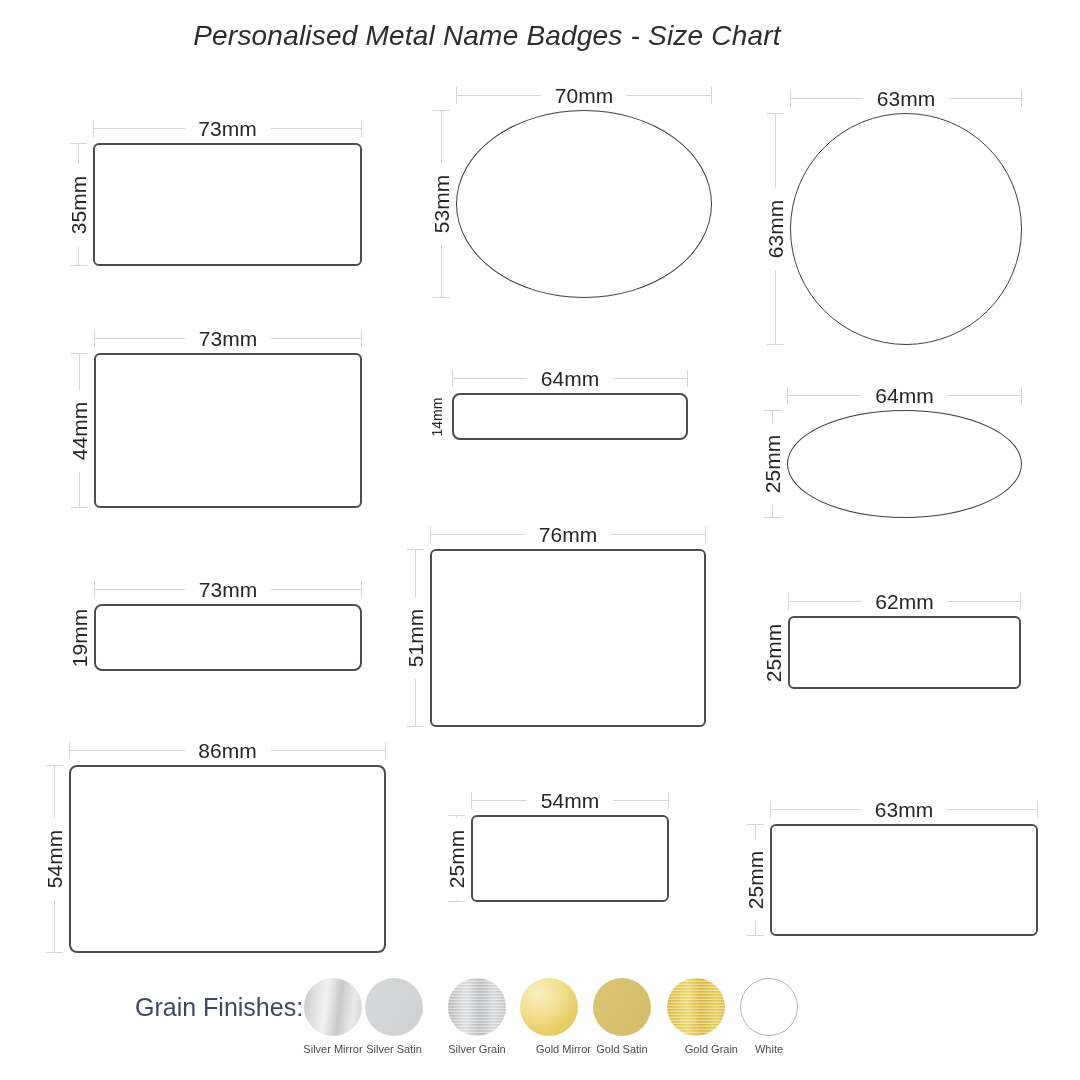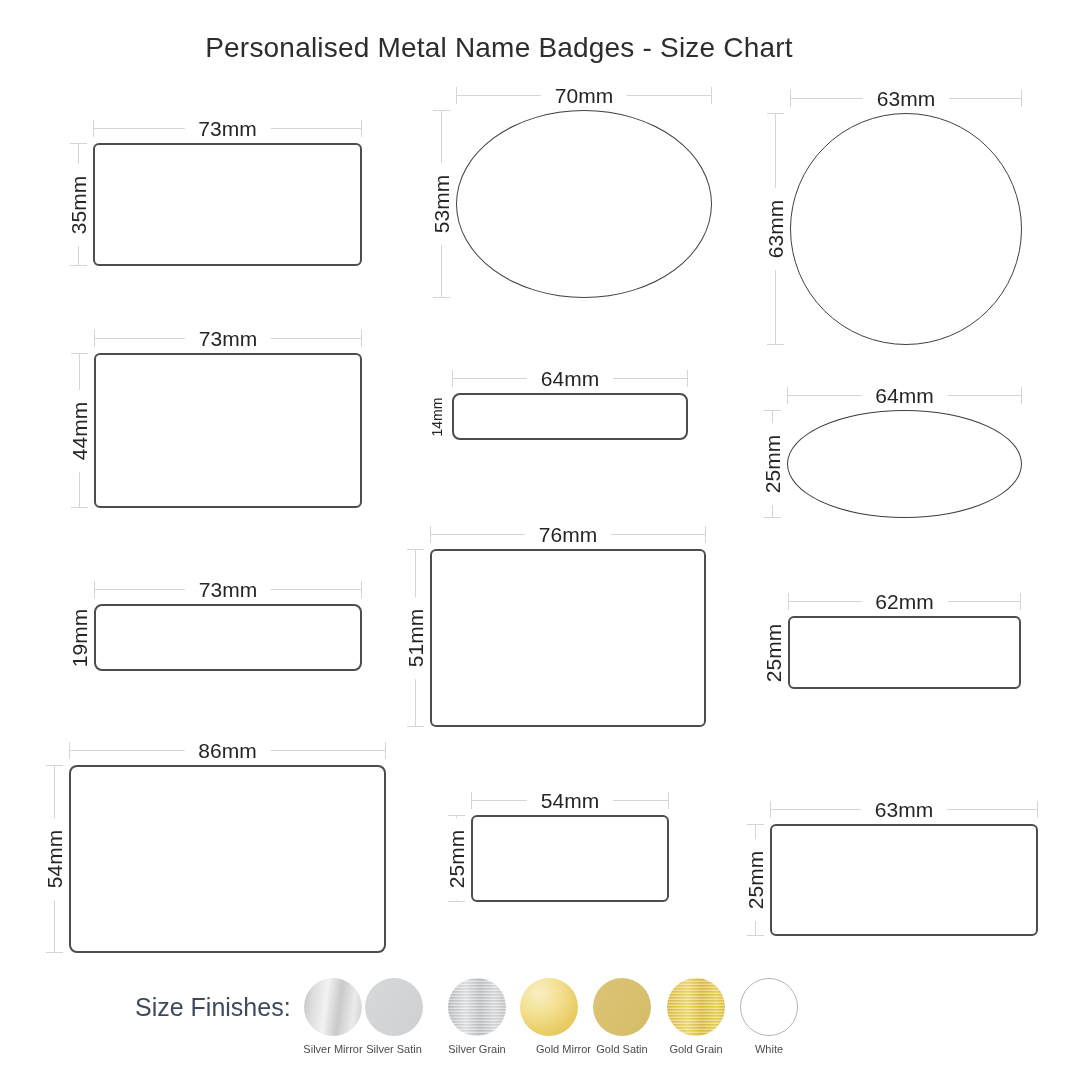--- a/index.html
+++ b/index.html
@@ -2,21 +2,21 @@
 <html><head>
 <meta charset="utf-8">
 <style>
   html,body{margin:0;padding:0;background:#ffffff;}
   #canvas{
     position:relative;width:1080px;height:1080px;background:#ffffff;
     font-family:"Liberation Sans","DejaVu Sans",sans-serif;overflow:hidden;
   }
   .page-title{
     position:absolute;top:20px;left:0;width:974px;text-align:center;
-    font-size:28px;font-weight:400;color:#2d2d2d;letter-spacing:.2px;margin:12px;
+    font-size:28px;font-weight:400;color:#2d2d2d;letter-spacing:.2px;margin:0;font-style:italic;
   }
   .badge{position:absolute;}
   .shape{position:absolute;left:0;top:0;width:100%;height:100%;box-sizing:border-box;background:#fff;}
   .shape.rectangle{border:2px solid #4d4d4d;}
   .shape.oval,.shape.circle{border:1.4px solid #3f3f3f;border-radius:50%;}
   
   .dim-h{position:absolute;left:0;top:-15px;width:100%;height:0;}
   .dim-h .line{position:absolute;left:0;right:0;top:0;border-top:1px solid #d5d5d5;}
   .dim-h::before,.dim-h::after{content:"";position:absolute;top:-8px;width:1px;height:17px;background:#d5d5d5;}
   .dim-h::before{left:0;}
@@ -185,21 +185,21 @@
         <div class="dim-h">
           <span class="line"></span>
           <span class="dim-label">63mm</span>
         </div>
         <div class="dim-v">
           <span class="line"></span>
           <span class="dim-label">25mm</span>
         </div>
       </div>
     </div>
-  <div class="finishes-label">Size Finishes:</div>
+  <div class="finishes-label">Grain Finishes:</div>
   <div id="swatches">
       <div class="swatch-item" style="left: 291px;">
         <div class="swatch-circle fin-silver-mirror"></div>
         <div class="swatch-name">Silver Mirror</div>
       </div>
       <div class="swatch-item" style="left: 352px;">
         <div class="swatch-circle fin-silver-satin"></div>
         <div class="swatch-name">Silver Satin</div>
       </div>
       <div class="swatch-item" style="left: 435px;">
@@ -207,21 +207,21 @@
         <div class="swatch-name">Silver Grain</div>
       </div>
       <div class="swatch-item" style="left: 507px; text-align: right;">
         <div class="swatch-circle fin-gold-mirror"></div>
         <div class="swatch-name">Gold Mirror</div>
       </div>
       <div class="swatch-item" style="left: 580px;">
         <div class="swatch-circle fin-gold-satin"></div>
         <div class="swatch-name">Gold Satin</div>
       </div>
-      <div class="swatch-item" style="left: 654px;">
+      <div class="swatch-item" style="left: 654px; text-align: right;">
         <div class="swatch-circle fin-gold-grain"></div>
         <div class="swatch-name">Gold Grain</div>
       </div>
       <div class="swatch-item" style="left: 727px;">
         <div class="swatch-circle fin-white"></div>
         <div class="swatch-name">White</div>
       </div>
     </div>
 </div>
 

